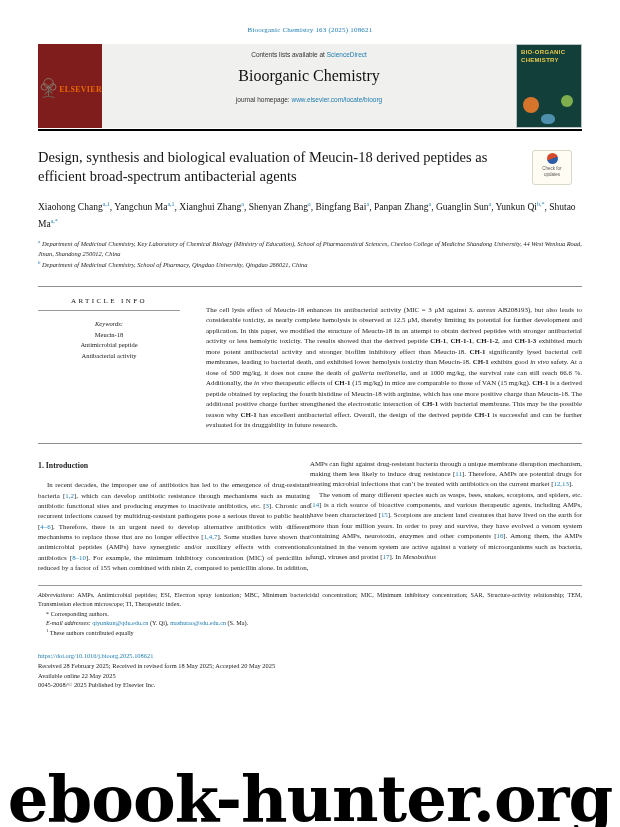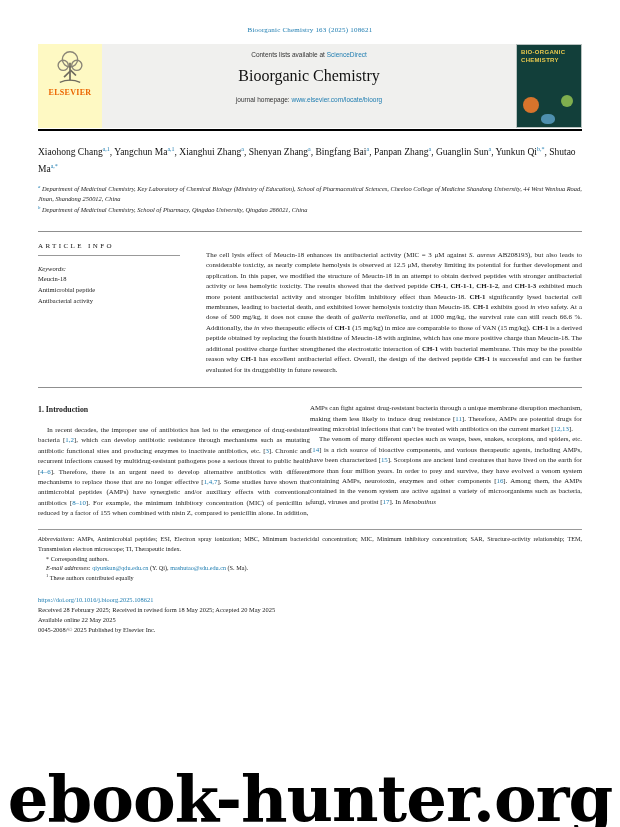--- a/index.html
+++ b/index.html
@@ -10,21 +10,21 @@
   .link{color:var(--accent,#1d7cb0);}
   .cite{color:var(--accent,#1d7cb0);}
   .email{color:var(--accent,#1d7cb0);}
 
   .journal-ref{
     padding-top:26px;text-align:center;font-size:7px;letter-spacing:.2px;
     color:var(--accent,#1d7cb0);
   }
 
   .header-band{margin:10px 38px 0;display:flex;align-items:stretch;height:84px;}
-  .logo-box{width:64px;background:#fef9c3;display:flex;flex-direction:column;align-items:center;justify-content:flex-start;padding-top:4px;}
+  .logo-box{width:64px;background:#7f1d1d;display:flex;flex-direction:row;align-items:center;justify-content:flex-start;padding-top:4px;}
   .logo-word{font-size:8px;color:var(--elsevier-orange,#eb6500);letter-spacing:.3px;margin-top:2px;font-weight:bold;}
   .header-center{flex:1;background:#f0f0ee;text-align:center;padding-top:7px;}
   .contents-line,.homepage-line{font-family:"Liberation Sans",sans-serif;font-size:6.5px;color:#333;}
   .journal-title{font-size:16px;color:#111;margin-top:9px;}
   .homepage-line{margin-top:11px;}
   .cover-box{width:64px;background:var(--cover-bg,#123f3a);position:relative;overflow:hidden;border:1px solid #b9c2c0;}
   .cover-title{font-family:"Liberation Sans",sans-serif;font-weight:bold;font-size:6px;line-height:1.3;
     letter-spacing:.3px;color:var(--cover-gold,#e9c94d);padding:4px 4px 0;text-align:left;}
   .cover-art{position:absolute;left:0;right:0;bottom:0;height:40px;}
   .blob{position:absolute;border-radius:50%;}
@@ -42,21 +42,21 @@
     background:linear-gradient(160deg,var(--badge-red,#d6492a) 48%,var(--badge-blue,#2d5da7) 52%);}
   .badge-label{font-family:"Liberation Sans",sans-serif;font-size:4.5px;color:#555;text-align:center;line-height:1.35;margin-top:1.5px;width:28px;}
 
   .authors{margin:13px 38px 0;font-size:9.5px;line-height:1.75;color:#111;}
   .author-sup{color:var(--accent,#1d7cb0);font-size:6px;}
   .affiliations{margin:5px 38px 0;font-size:6.4px;font-style:italic;line-height:1.6;color:#222;}
   .aff-marker{color:var(--accent,#1d7cb0);font-size:4.8px;font-style:italic;}
 
   .info-block{margin:15px 38px 0;display:flex;gap:26px;padding:10px 0 12px;
     border-top:.7px solid #8f8f8f;border-bottom:.7px solid #8f8f8f;}
-  .article-info-col{width:142px;flex:none;}
+  .article-info-col{width:142px;flex:none;text-align:center;}
   .abstract-col{flex:1;}
   .block-heading{font-size:7px;letter-spacing:2.4px;color:#111;padding-bottom:5px;border-bottom:.7px solid #999;}
   .keywords{margin-top:8px;font-size:6.5px;line-height:1.65;}
   .keywords-label{font-style:italic;}
   .abstract-text{margin-top:8px;font-size:6.9px;line-height:1.52;text-align:justify;color:#1c1c1c;}
 
   .body-cols{margin:15px 38px 0;display:flex;}
   .bcol{flex:1;font-size:6.9px;line-height:1.5;text-align:justify;color:#1c1c1c;}
   .section-heading{font-size:7.8px;font-weight:bold;margin:1px 0 9px;}
   .bcol p{margin:0;}
@@ -111,20 +111,27 @@
       <div class="cover-art">
         <span class="blob b1"></span>
         <span class="blob b2"></span>
         <span class="blob b3"></span>
       </div>
     </div>
   </div>
 
   <div class="header-rule"></div>
 
+  <div class="title-block">
+    <h1 class="article-title">Design, synthesis and biological evaluation of Meucin-18 derived peptides as efficient broad-spectrum antibacterial agents</h1>
+    <div class="badge">
+      <span class="badge-circle"></span>
+      <span class="badge-label">Check for updates</span>
+    </div>
+  </div>
 
   <div class="authors" id="authors"><span>Xiaohong Chang</span><sup class="author-sup">a,1</sup>, <span>Yangchun Ma</span><sup class="author-sup">a,1</sup>, <span>Xianghui Zhang</span><sup class="author-sup">a</sup>, <span>Shenyan Zhang</span><sup class="author-sup">a</sup>, <span>Bingfang Bai</span><sup class="author-sup">a</sup>, <span>Panpan Zhang</span><sup class="author-sup">a</sup>, <span>Guanglin Sun</span><sup class="author-sup">a</sup>, <span>Yunkun Qi</span><sup class="author-sup">b,*</sup>, <span>Shutao Ma</span><sup class="author-sup">a,*</sup></div>
 
   <div class="affiliations" id="affiliations">
       <div><sup class="aff-marker">a</sup><span> Department of Medicinal Chemistry, Key Laboratory of Chemical Biology (Ministry of Education), School of Pharmaceutical Sciences, Cheeloo College of Medicine Shandong University, 44 West Wenhua Road, Jinan, Shandong 250012, China</span></div>
       <div><sup class="aff-marker">b</sup><span> Department of Medicinal Chemistry, School of Pharmacy, Qingdao University, Qingdao 266021, China</span></div>
     </div>
 
   <div class="info-block">
     <div class="article-info-col">

